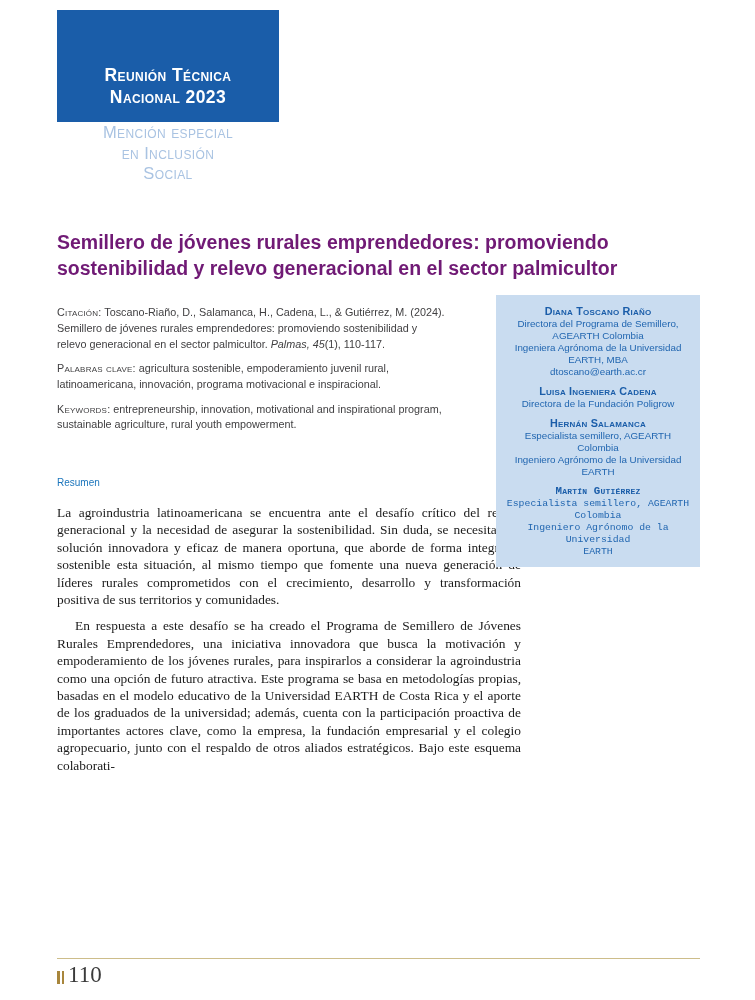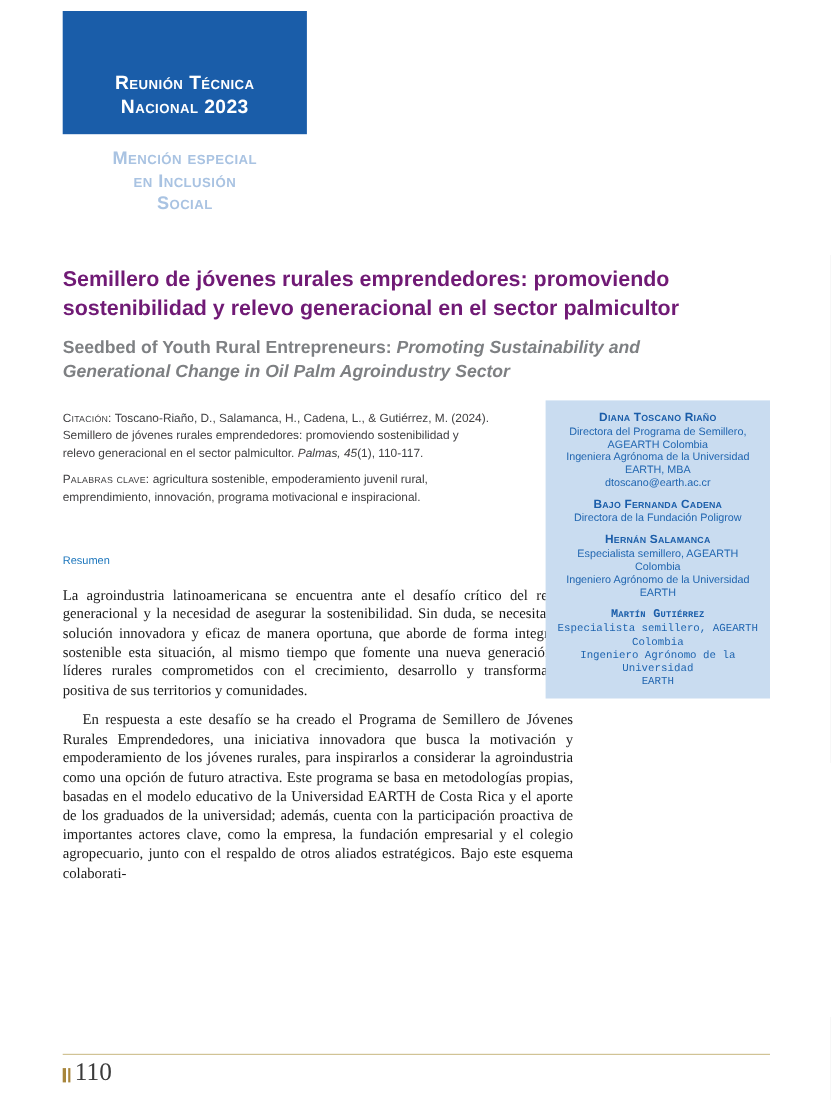--- a/index.html
+++ b/index.html
@@ -13,21 +13,21 @@
 
   .badge {
     width:222px; height:112px; background:var(--brand-blue,#1A5DA9);
     display:flex; align-items:flex-end; justify-content:center; padding-bottom:13px;
   }
   .badge-text {
     color:#ffffff; font-weight:bold; font-variant:small-caps; font-size:17.5px;
     line-height:1.3; text-align:center; white-space:pre-line; letter-spacing:.4px;
   }
   .mention {
-    width:222px; margin-top:12px; color:var(--light-blue,#A9C3E2); font-weight:bold;
+    width:222px; color:var(--light-blue,#A9C3E2); font-weight:normal;
     font-variant:small-caps; font-size:16.5px; line-height:1.25; text-align:center;
     white-space:pre-line; letter-spacing:.4px;
   }
 
   .title {
     margin:46px 0 0; font-size:19.5px; font-weight:bold; color:#701a75;
     line-height:1.32; max-width:630px;
   }
   .subtitle {
     margin:13px 0 0; font-size:16px; font-weight:bold; color:var(--subtitle-gray,#7E8083);
@@ -83,49 +83,49 @@
 
     <div class="badge">
       <div class="badge-text">Reunión Técnica
 Nacional 2023</div>
     </div>
     <div class="mention">Mención especial
 en Inclusión
 Social</div>
 
     <h1 class="title">Semillero de jóvenes rurales emprendedores: promoviendo sostenibilidad y relevo generacional en el sector palmicultor</h1>
-    <h2 class="subtitle">
-      <span>Seedbed of Youth Rural Entrepreneurs:</span>
-      <em>Promoting Sustainability and Generational Change in Oil Palm Agroindustry Sector</em>
-    </h2>
 
     <div class="meta-row">
       <div class="meta-left">
         <p class="meta-block">
           <span class="sc-label">Citación:</span>
           <span>Toscano-Riaño, D., Salamanca, H., Cadena, L., &amp; Gutiérrez, M. (2024). Semillero de jóvenes rurales emprendedores: promoviendo sostenibilidad y relevo generacional en el sector palmicultor.</span>
           <em class="journal-em">Palmas, 45</em><span>(1), 110-117.</span>
         </p>
         <p class="meta-block">
           <span class="sc-label">Palabras clave:</span>
-          <span>agricultura sostenible, empoderamiento juvenil rural, emprendimiento, innovación, programa motivacional e inspiracional.</span>
+          <span>agricultura sostenible, empoderamiento juvenil rural, latinoamericana, innovación, programa motivacional e inspiracional.</span>
+        </p>
+        <p class="meta-block">
+          <span class="sc-label">Keywords:</span>
+          <span>entrepreneurship, innovation, motivational and inspirational program, sustainable agriculture, rural youth empowerment.</span>
         </p>
       </div>
 
       <aside class="authors-box">
         <div class="author">
           <div class="author-name">Diana Toscano Riaño</div>
           <div class="author-desc">Directora del Programa de Semillero,
 AGEARTH Colombia
 Ingeniera Agrónoma de la Universidad
 EARTH, MBA</div>
           <div class="author-email">dtoscano@earth.ac.cr</div>
         </div>
         <div class="author">
-          <div class="author-name">Bajo Fernanda Cadena</div>
+          <div class="author-name">Luisa Ingeniera Cadena</div>
           <div class="author-desc">Directora de la Fundación Poligrow</div>
         </div>
         <div class="author">
           <div class="author-name">Hernán Salamanca</div>
           <div class="author-desc">Especialista semillero, AGEARTH Colombia
 Ingeniero Agrónomo de la Universidad
 EARTH</div>
         </div>
         <div class="author">
           <div class="author-name">Martín Gutiérrez</div>

